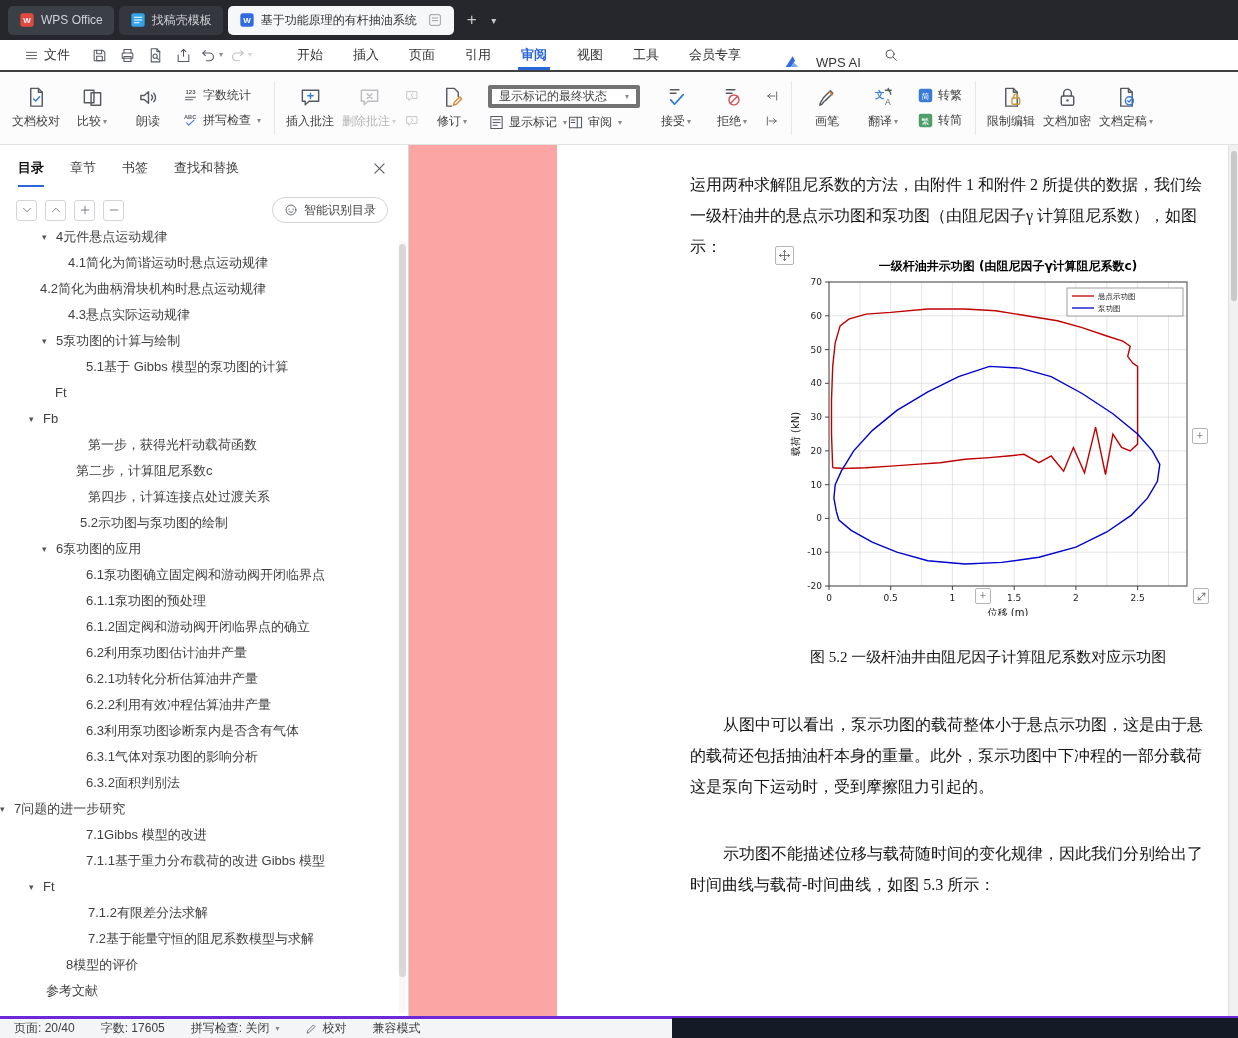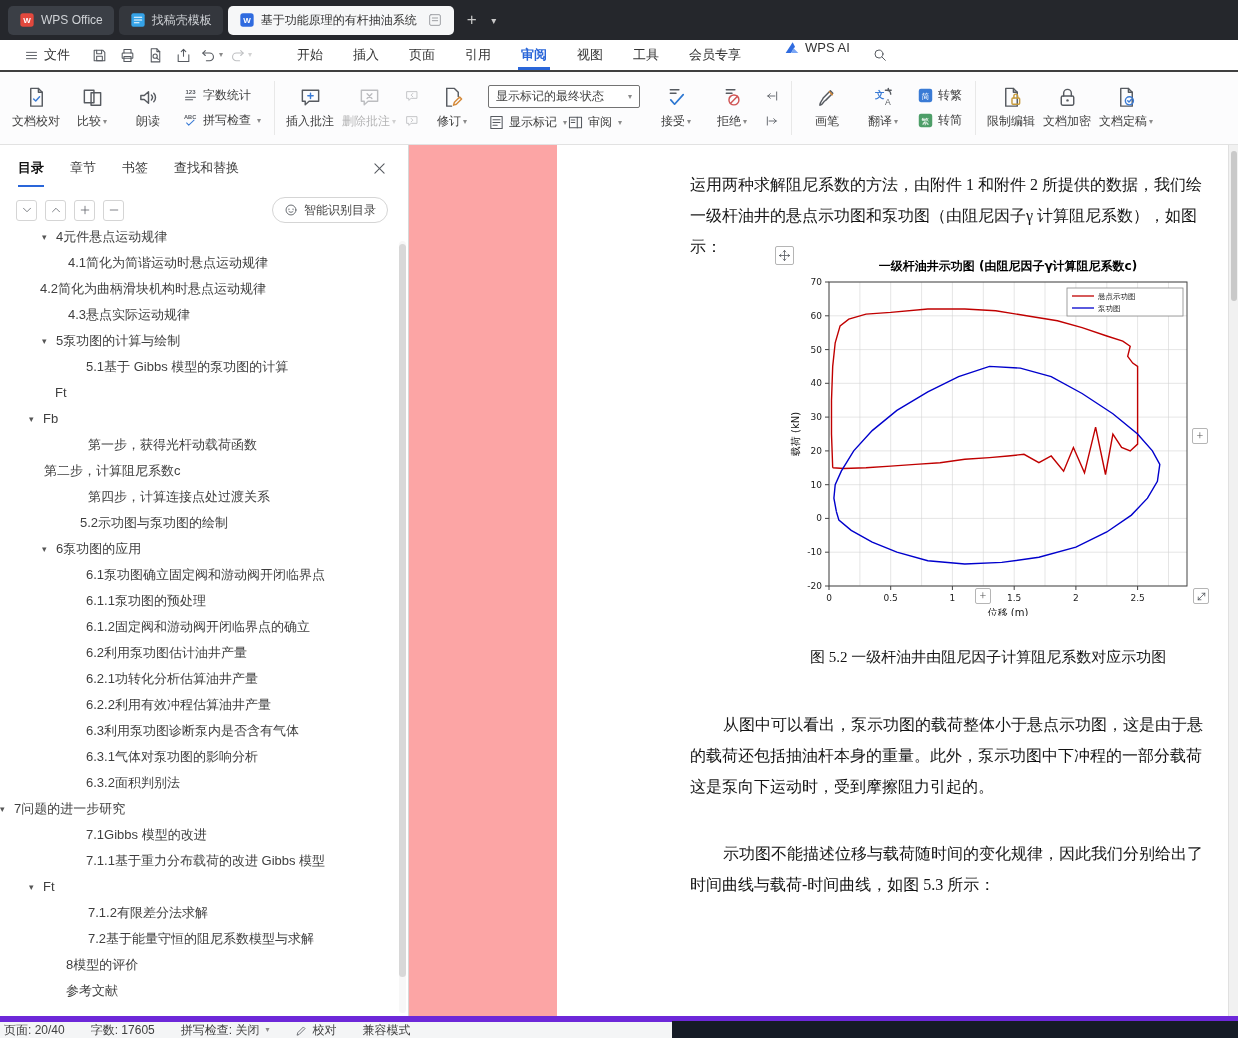--- a/index.html
+++ b/index.html
@@ -25,40 +25,40 @@
   .menubar{height:32px;background:#fff;border-bottom:2px solid #404040;display:flex;align-items:stretch;padding-left:14px;font-size:13px;color:#333;flex:0 0 auto}
   .file-btn{display:flex;align-items:center;gap:5px;padding:0 10px}
   .file-btn .icon{width:15px;height:15px}
   .qicons{display:flex;align-items:center;margin-left:6px}
   .qicon{min-width:26px;height:26px;display:flex;align-items:center;justify-content:center;margin-right:2px;border-radius:3px;padding:0 2px}
   .qicon .icon{width:17px;height:17px}
   .mtabs{display:flex;margin-left:26px}
   .mtab{padding:0 15px;display:flex;align-items:center;position:relative;white-space:nowrap}
   .mtab.active{color:#2a66d9;font-weight:bold}
   .mtab.active::after{content:'';position:absolute;left:12px;right:12px;bottom:0;height:3px;background:#2a66d9}
-  .ai{display:flex;align-items:flex-start;gap:5px;margin-left:28px}
+  .ai{display:flex;align-items:flex-end;gap:16px;margin-left:28px}
   .ai .icon{width:16px;height:16px}
   .msearch{margin-left:22px;display:flex;align-items:center}
   .msearch .icon{width:16px;height:16px}
 
   
   .ribbon{height:73px;background:#fcfcfd;border-bottom:1px solid #e2e2e2;display:flex;align-items:center;padding:0 8px;flex:0 0 auto}
   .rgroup{display:flex;align-items:center;height:66px}
   .rsep{width:1px;height:54px;background:#e8e8e8;margin:0 7px}
   .rbig{min-width:56px;height:62px;display:flex;flex-direction:column;align-items:center;justify-content:center;gap:4px;border-radius:3px;font-size:12px;color:#3d3d3d;padding:0 4px}
   .rbig .icon{width:23px;height:23px}
   .rlabel{display:flex;align-items:center;white-space:nowrap}
   .rstack{display:flex;flex-direction:column;justify-content:center;gap:8px;margin:0 6px}
   .rrow{display:flex;align-items:center;gap:4px;font-size:12px;color:#3d3d3d;white-space:nowrap}
   .rrow .icon{width:17px;height:17px}
   .rmini{display:flex;flex-direction:column;gap:7px;margin:0 3px}
   .rminib{width:18px;height:18px;display:flex;align-items:center;justify-content:center;border-radius:2px}
   .rminib .icon{width:14px;height:14px}
   .rpanel{display:flex;flex-direction:column;gap:6px;margin:0 8px}
-  .rselect{width:152px;height:23px;border:1px solid #737373;border-radius:2px;display:flex;align-items:center;justify-content:space-between;padding:0 7px;font-size:12px;color:#444;background:#fff;white-space:nowrap}
+  .rselect{width:152px;height:23px;border:4px solid #737373;border-radius:2px;display:flex;align-items:center;justify-content:space-between;padding:0 7px;font-size:12px;color:#444;background:#fff;white-space:nowrap}
   .rpanel-btns{display:flex;gap:0}
 
   
   .content{flex:1;display:flex;min-height:0}
   .sidebar{width:409px;background:#fff;border-right:1px solid #d7d7d7;display:flex;flex-direction:column;position:relative;flex:0 0 auto}
   .stabs{display:flex;align-items:center;height:38px;padding:0 20px 0 18px;gap:26px;font-size:13px;color:#3c3c3c;margin-top:4px;flex:0 0 auto}
   .stab{height:100%;display:flex;align-items:center;position:relative}
   .stab.active{font-weight:bold;color:#111}
   .stab.active::after{content:'';position:absolute;left:0;right:0;bottom:0;height:2px;background:#2a66d9}
   .sclose{margin-left:auto;width:17px;height:17px;display:flex;align-items:center;justify-content:center}
@@ -92,21 +92,21 @@
 
   
   .grid{stroke:#d4d4d4;stroke-width:.6}
   .tick{stroke:#444;stroke-width:1}
   .tl{font-size:9px;fill:#222;font-family:"DejaVu Sans",sans-serif}
   .ctitle{font-size:12px;font-weight:bold;fill:#000;font-family:"DejaVu Sans",sans-serif}
   .clabel{font-size:10px;fill:#111;font-family:"DejaVu Sans",sans-serif}
   .lgt{font-size:7.5px;fill:#111;font-family:"DejaVu Sans",sans-serif}
 
   
-  .statusbar{height:22px;background:#f4f5f6;border-top:6px solid #6d28d9;display:flex;align-items:center;font-size:12px;color:#3f3f3f;padding-left:4px;position:relative;flex:0 0 auto}
+  .statusbar{height:22px;background:#f4f5f6;border-top:3px solid #6d28d9;display:flex;align-items:center;font-size:12px;color:#3f3f3f;padding-left:14px;position:relative;flex:0 0 auto}
   #sitems{display:flex;align-items:center}
   .sitem{margin-right:26px;display:flex;align-items:center;gap:4px;white-space:nowrap}
   .sitem .icon{width:13px;height:13px}
   .sdark{position:absolute;right:0;top:-1px;bottom:0;width:566px;background:#151b26}
 </style>
 </head>
 <body>
 
 <div class="app">
 
@@ -605,41 +605,41 @@
       <div class="toc" id="toc">
           <div class="titem" style="padding-left:42px"><span class="arr">▾</span><span>4元件悬点运动规律</span></div>
           <div class="titem" style="padding-left:68px"><span>4.1简化为简谐运动时悬点运动规律</span></div>
           <div class="titem" style="padding-left:40px"><span>4.2简化为曲柄滑块机构时悬点运动规律</span></div>
           <div class="titem" style="padding-left:68px"><span>4.3悬点实际运动规律</span></div>
           <div class="titem" style="padding-left:42px"><span class="arr">▾</span><span>5泵功图的计算与绘制</span></div>
           <div class="titem" style="padding-left:86px"><span>5.1基于 Gibbs 模型的泵功图的计算</span></div>
           <div class="titem" style="padding-left:55px"><span>Ft</span></div>
           <div class="titem" style="padding-left:29px"><span class="arr">▾</span><span>Fb</span></div>
           <div class="titem" style="padding-left:88px"><span>第一步，获得光杆动载荷函数</span></div>
-          <div class="titem" style="padding-left:44px"><span>第二步，计算阻尼系数c</span></div>
+          <div class="titem" style="padding-left:76px"><span>第二步，计算阻尼系数c</span></div>
           <div class="titem" style="padding-left:88px"><span>第四步，计算连接点处过渡关系</span></div>
           <div class="titem" style="padding-left:80px"><span>5.2示功图与泵功图的绘制</span></div>
           <div class="titem" style="padding-left:42px"><span class="arr">▾</span><span>6泵功图的应用</span></div>
           <div class="titem" style="padding-left:86px"><span>6.1泵功图确立固定阀和游动阀开闭临界点</span></div>
           <div class="titem" style="padding-left:86px"><span>6.1.1泵功图的预处理</span></div>
           <div class="titem" style="padding-left:86px"><span>6.1.2固定阀和游动阀开闭临界点的确立</span></div>
           <div class="titem" style="padding-left:86px"><span>6.2利用泵功图估计油井产量</span></div>
           <div class="titem" style="padding-left:86px"><span>6.2.1功转化分析估算油井产量</span></div>
           <div class="titem" style="padding-left:86px"><span>6.2.2利用有效冲程估算油井产量</span></div>
           <div class="titem" style="padding-left:86px"><span>6.3利用泵功图诊断泵内是否含有气体</span></div>
           <div class="titem" style="padding-left:86px"><span>6.3.1气体对泵功图的影响分析</span></div>
           <div class="titem" style="padding-left:86px"><span>6.3.2面积判别法</span></div>
           <div class="titem" style=""><span class="arr">▾</span><span>7问题的进一步研究</span></div>
           <div class="titem" style="padding-left:86px"><span>7.1Gibbs 模型的改进</span></div>
           <div class="titem" style="padding-left:86px"><span>7.1.1基于重力分布载荷的改进 Gibbs 模型</span></div>
           <div class="titem" style="padding-left:29px"><span class="arr">▾</span><span>Ft</span></div>
           <div class="titem" style="padding-left:88px"><span>7.1.2有限差分法求解</span></div>
           <div class="titem" style="padding-left:88px"><span>7.2基于能量守恒的阻尼系数模型与求解</span></div>
           <div class="titem" style="padding-left:66px"><span>8模型的评价</span></div>
-          <div class="titem" style="padding-left:66px"><span>参考文献</span></div>
+          <div class="titem" style="padding-left:46px"><span>参考文献</span></div>
         </div>
       <div class="sb-scroll">
           <div class="sb-thumb"></div>
         </div>
     </div>
 
     <div class="docarea">
       <div class="page">
         <div class="ptext">
           <div id="before">

